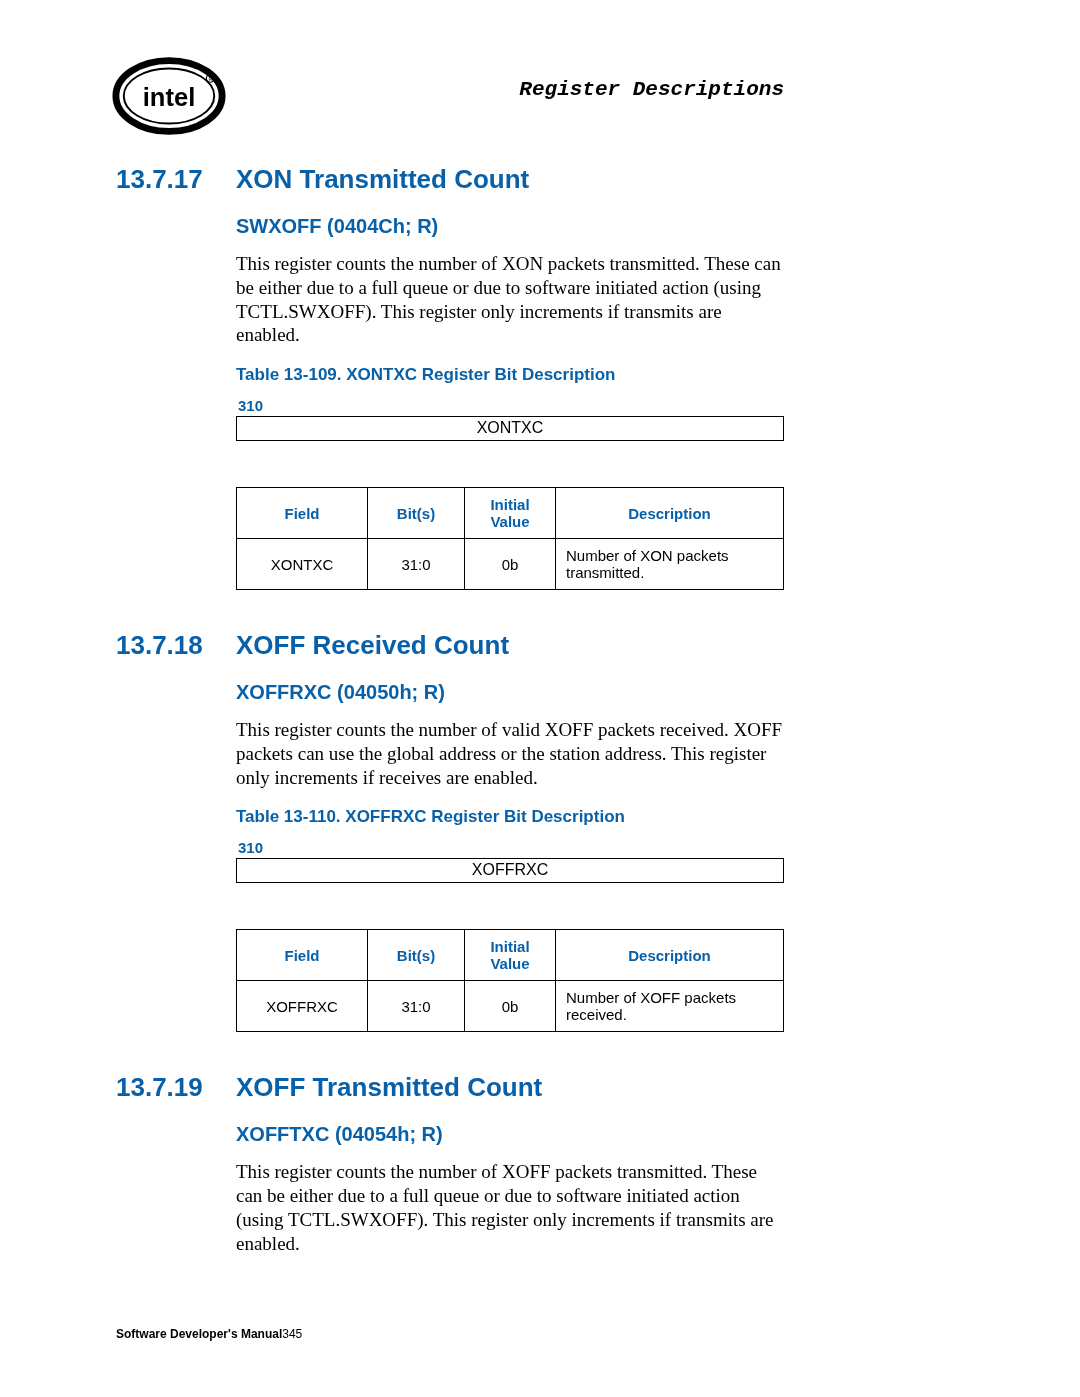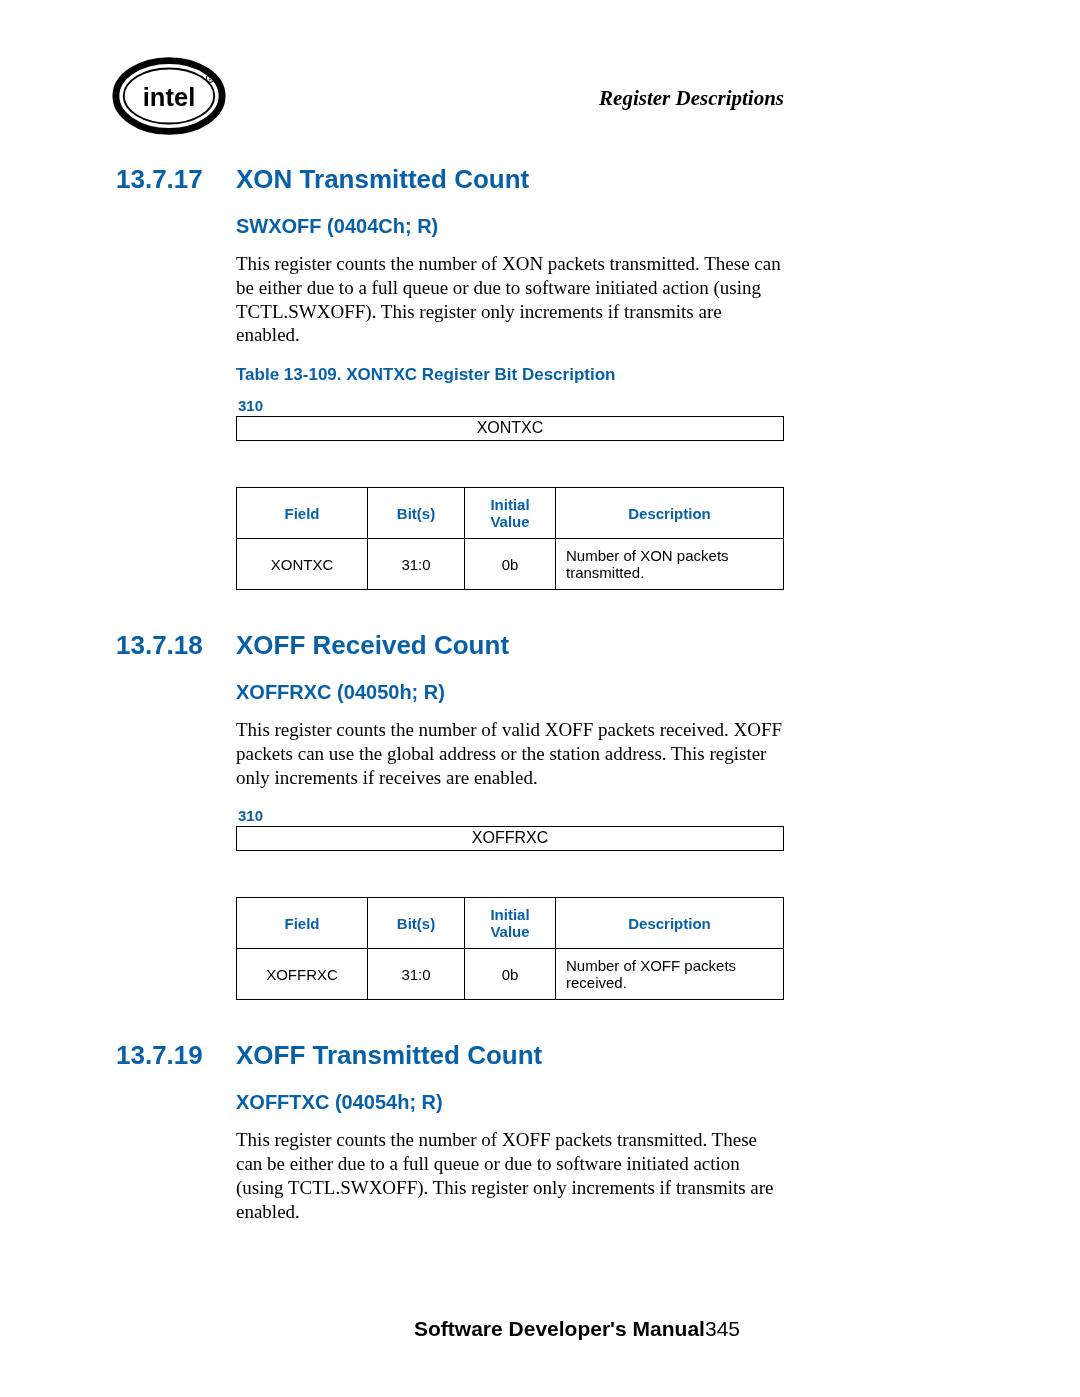--- a/index.html
+++ b/index.html
@@ -22,25 +22,25 @@
     align-items: flex-start;
     justify-content: space-between;
     margin-bottom: 28px;
   }
   .logo-wrap {
     width: 118px;
     height: 80px;
     margin-left: -6px;
   }
   .header-title {
-    font-family: Liberation Serif, serif;
+    font-family: Liberation Mono, monospace;
     font-weight: bold;
     font-style: italic;
     font-size: 21px;
-    margin-top: 30px;
+    margin-top: 22px;
   }
 
   .section {
     margin-top: 8px;
   }
   .section-heading {
     display: flex;
     color: #0860A8;
     font-family: Arial, Helvetica, sans-serif;
     font-weight: bold;
@@ -118,23 +118,23 @@
   .col-field { width: 110px; }
   .col-bits  { width: 76px; }
   .col-init  { width: 70px; }
 
   .footer {
     position: absolute;
     left: 116px;
     right: 116px;
     bottom: 56px;
     display: flex;
-    justify-content: flex-end;
-    font-family: Arial, Helvetica, sans-serif;
-    font-size: 21px;
+    justify-content: flex-start;
+    font-family: Arial, Helvetica, sans-serif;
+    font-size: 12px;
   }
   .footer-title { font-weight: bold; }
 </style>
 </head>
 <body>
 
 <div class="page">
 
   <div class="header">
     <div class="logo-wrap">
@@ -185,20 +185,21 @@
   </div>
 
   <div class="section">
     <div class="section-heading">
       <span class="section-num">13.7.18</span>
       <span class="section-title">XOFF Received Count</span>
     </div>
     <div class="indented">
       <div class="sub-heading">XOFFRXC (04050h; R)</div>
       <div class="body-text">This register counts the number of valid XOFF packets received. XOFF packets can use the global address or the station address. This register only increments if receives are enabled.</div>
+      <div class="table-caption">Table 13-110. XOFFRXC Register Bit Description</div>
       <div class="bit-labels">
         <span>31</span>
         <span>0</span>
       </div>
       <div class="bit-box">XOFFRXC</div>
       <table class="reg-table">
         <thead>
           <tr>
             <th class="col-field">Field</th>
             <th class="col-bits">Bit(s)</th>

